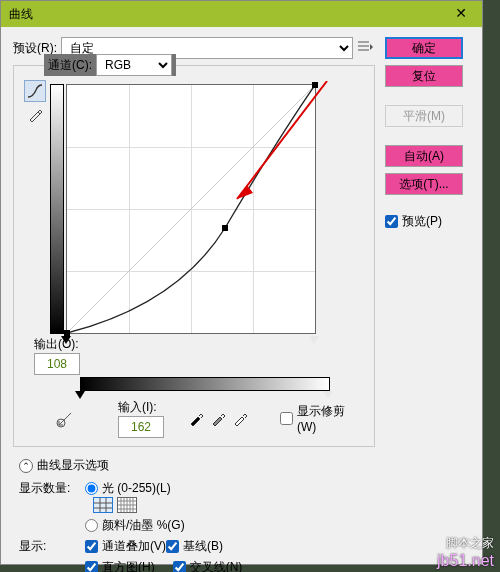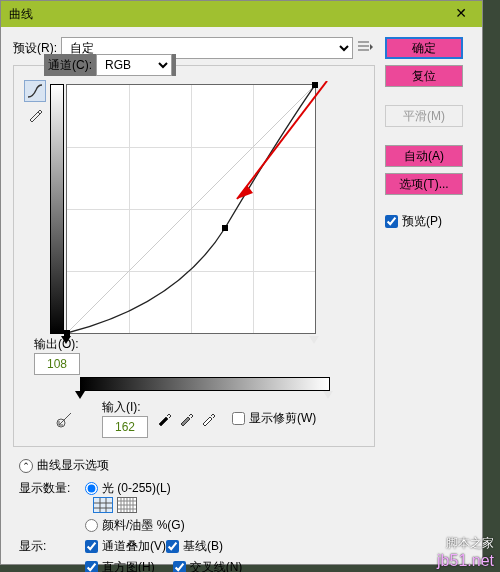--- a/index.html
+++ b/index.html
@@ -31,21 +31,21 @@
 .gridline { position: absolute; background: #ddd; }
 .gh { width: 100%; height: 1px; }
 .gv { height: 100%; width: 1px; }
 .diag { position: absolute; inset: 0; }
 .curve { position: absolute; inset: 0; }
 .pt { width: 6px; height: 6px; background: #000; position: absolute; }
 .htrack { width: 250px; height: 14px; background: linear-gradient(to right, #000, #fff); border: 1px solid #000; margin-top: 2px; margin-left: 30px; }
 .slider-tri { position: absolute; width: 0; height: 0; border-left: 5px solid transparent; border-right: 5px solid transparent; border-top: 8px solid #555; }
 .outrow { margin-top: 2px; }
 .outin { width: 46px; text-align: center; color: #4d7c0f; }
-.inrow { margin-top: 8px; margin-left: 60px; display: flex; align-items: center; gap: 6px; }
+.inrow { margin-top: 8px; margin-left: 60px; display: flex; align-items: center; gap: 22px; }
 .eyedrops { display: flex; gap: 2px; }
 .eyedrop { width: 20px; height: 20px; display: inline-flex; align-items: center; justify-content: center; }
 .handicon { width: 22px; height: 22px; display: inline-flex; align-items: center; justify-content: center; border: 1px solid transparent; margin-right: 4px; margin-left: 4px; }
 .optbtn { display: flex; align-items: center; gap: 4px; margin: 10px 0 6px 6px; }
 .circlebtn { width: 14px; height: 14px; border: 1px solid #666; background: #fff; border-radius: 50%; display: inline-flex; align-items: center; justify-content: center; font-size: 9px; }
 .showgrid { display: grid; grid-template-columns: 60px auto; gap: 4px 6px; margin-left: 6px; }
 .radiorow { display: flex; align-items: center; gap: 2px; }
 .chkrow { display: flex; align-items: center; gap: 2px; }
 .gridicons { display: flex; gap: 4px; margin-left: 8px; }
 .gridicon { width: 20px; height: 16px; border: 1px solid #666; background: #fff; display: inline-flex; }

